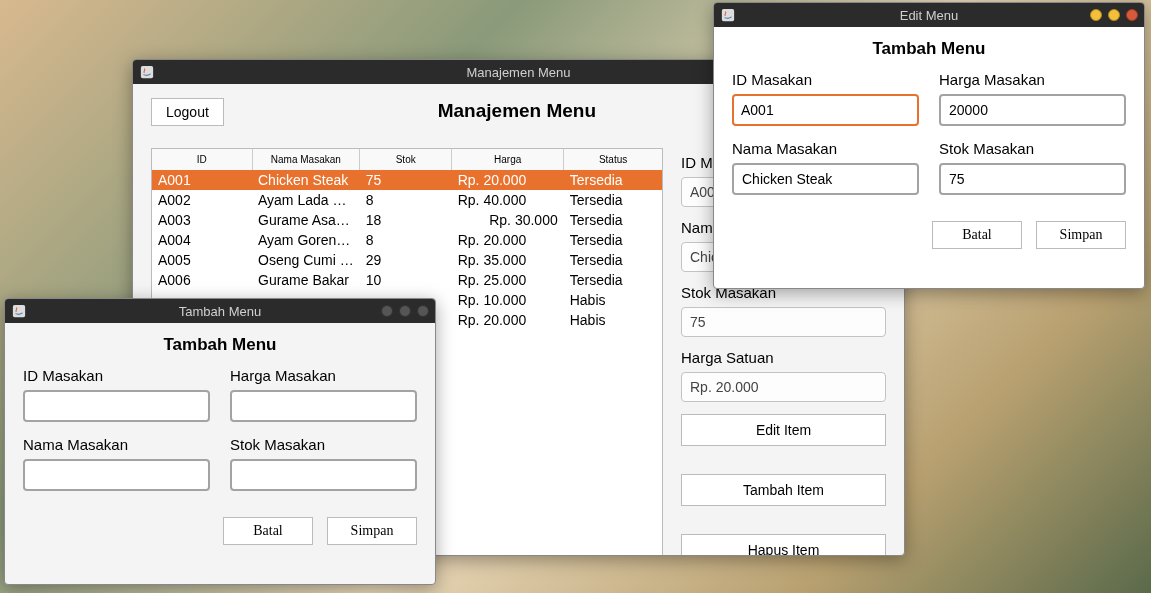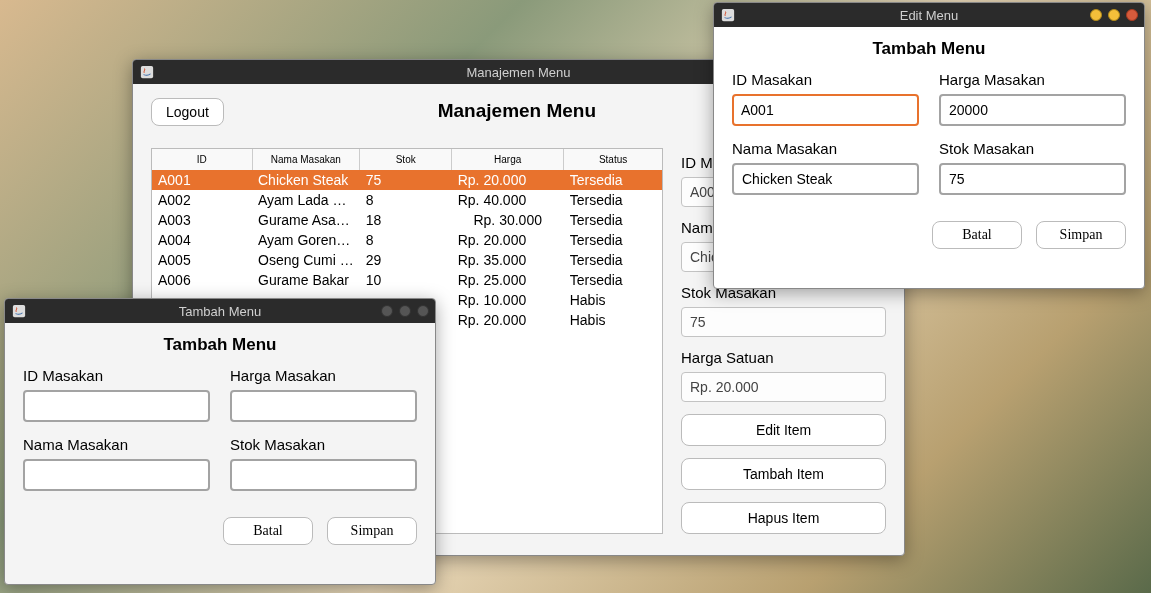--- a/index.html
+++ b/index.html
@@ -56,21 +56,21 @@
   .winbtn.max { background: #f4bf3a; border:1px solid #b28a1a; }
   .winbtn.close { background: #d65b3c; border:1px solid #a83a20; }
   .winbtn.gray { background: #555; border:1px solid #333; }
 
   
   #win-main { left: 132px; top: 59px; width: 773px; height: 497px; }
   #win-main .content { padding: 14px 18px 18px 18px; }
   .btn {
     background: #fff;
     border: 1px solid #bbb;
-    border-radius: 8px;
+    border-radius: 0;
     padding: 5px 14px;
     font-size: 14px;
     cursor: pointer;
   }
   .btn-wide { width: 205px; text-align: center; padding: 7px 0; }
   .page-heading {
     text-align: center;
     font-weight: 700;
     font-size: 19px;
     margin-top: -2px;
@@ -119,21 +119,21 @@
   .detail-col label { font-size: 15px; margin-top: 6px; }
   .detail-col .ro-input {
     width: 205px;
     border: 1px solid #c3c3c3;
     border-radius: 4px;
     padding: 6px 8px;
     font-size: 14px;
     background: #fdfdfd;
     color: #444;
   }
-  .detail-btns { margin-top: 6px; display: flex; flex-direction: column; gap: 12px; }
+  .detail-btns { margin-top: 6px; display: flex; flex-direction: column; gap: 28px; }
 
   
   #win-add { left: 4px; top: 298px; width: 432px; height: 287px; }
   #win-add .content { padding: 12px 18px 16px 18px; }
   .dlg-heading { text-align: center; font-weight: 700; font-size: 17px; margin-bottom: 12px; }
   .form-grid {
     display: grid;
     grid-template-columns: 1fr 1fr;
     column-gap: 20px;
     row-gap: 6px;
@@ -218,21 +218,21 @@
                 <td>A002</td>
                 <td>Ayam Lada …</td>
                 <td>8</td>
                 <td style="text-align: left;">Rp. 40.000</td>
                 <td>Tersedia</td>
               </tr>
               <tr>
                 <td>A003</td>
                 <td>Gurame Asa…</td>
                 <td>18</td>
-                <td style="text-align: center;">Rp. 30.000</td>
+                <td style="text-align: right;">Rp. 30.000</td>
                 <td>Tersedia</td>
               </tr>
               <tr>
                 <td>A004</td>
                 <td>Ayam Goren…</td>
                 <td>8</td>
                 <td style="text-align: left;">Rp. 20.000</td>
                 <td>Tersedia</td>
               </tr>
               <tr>

